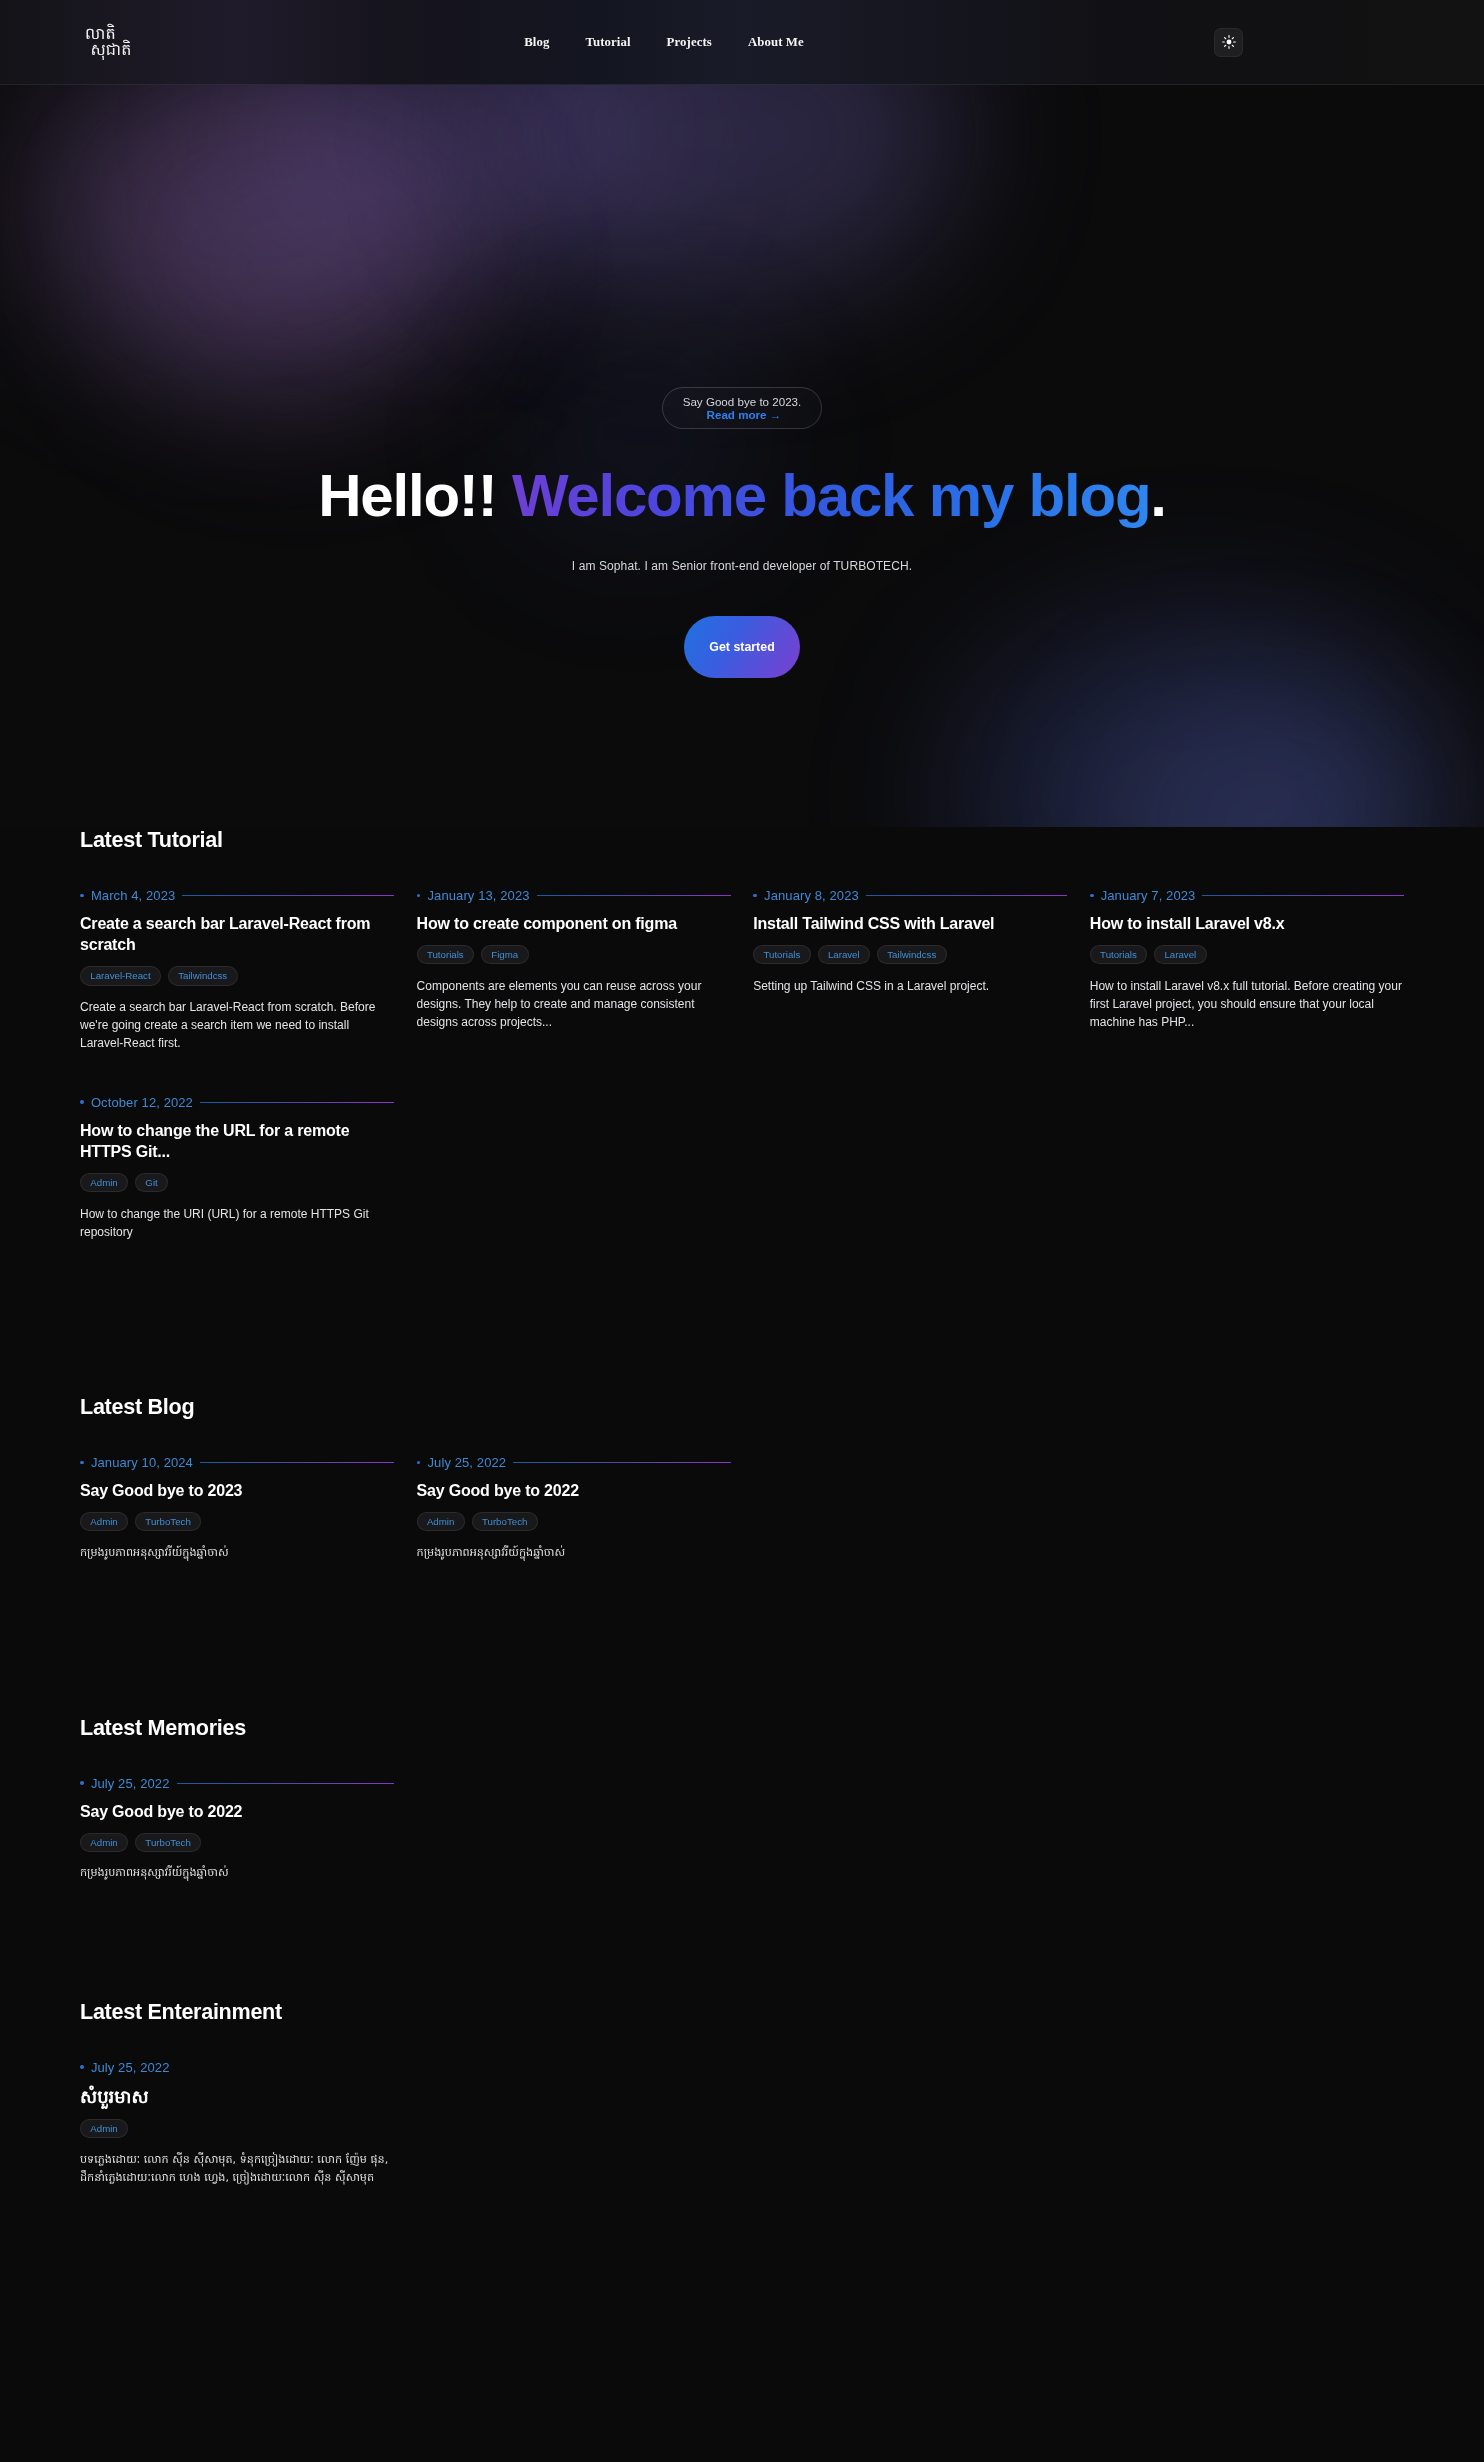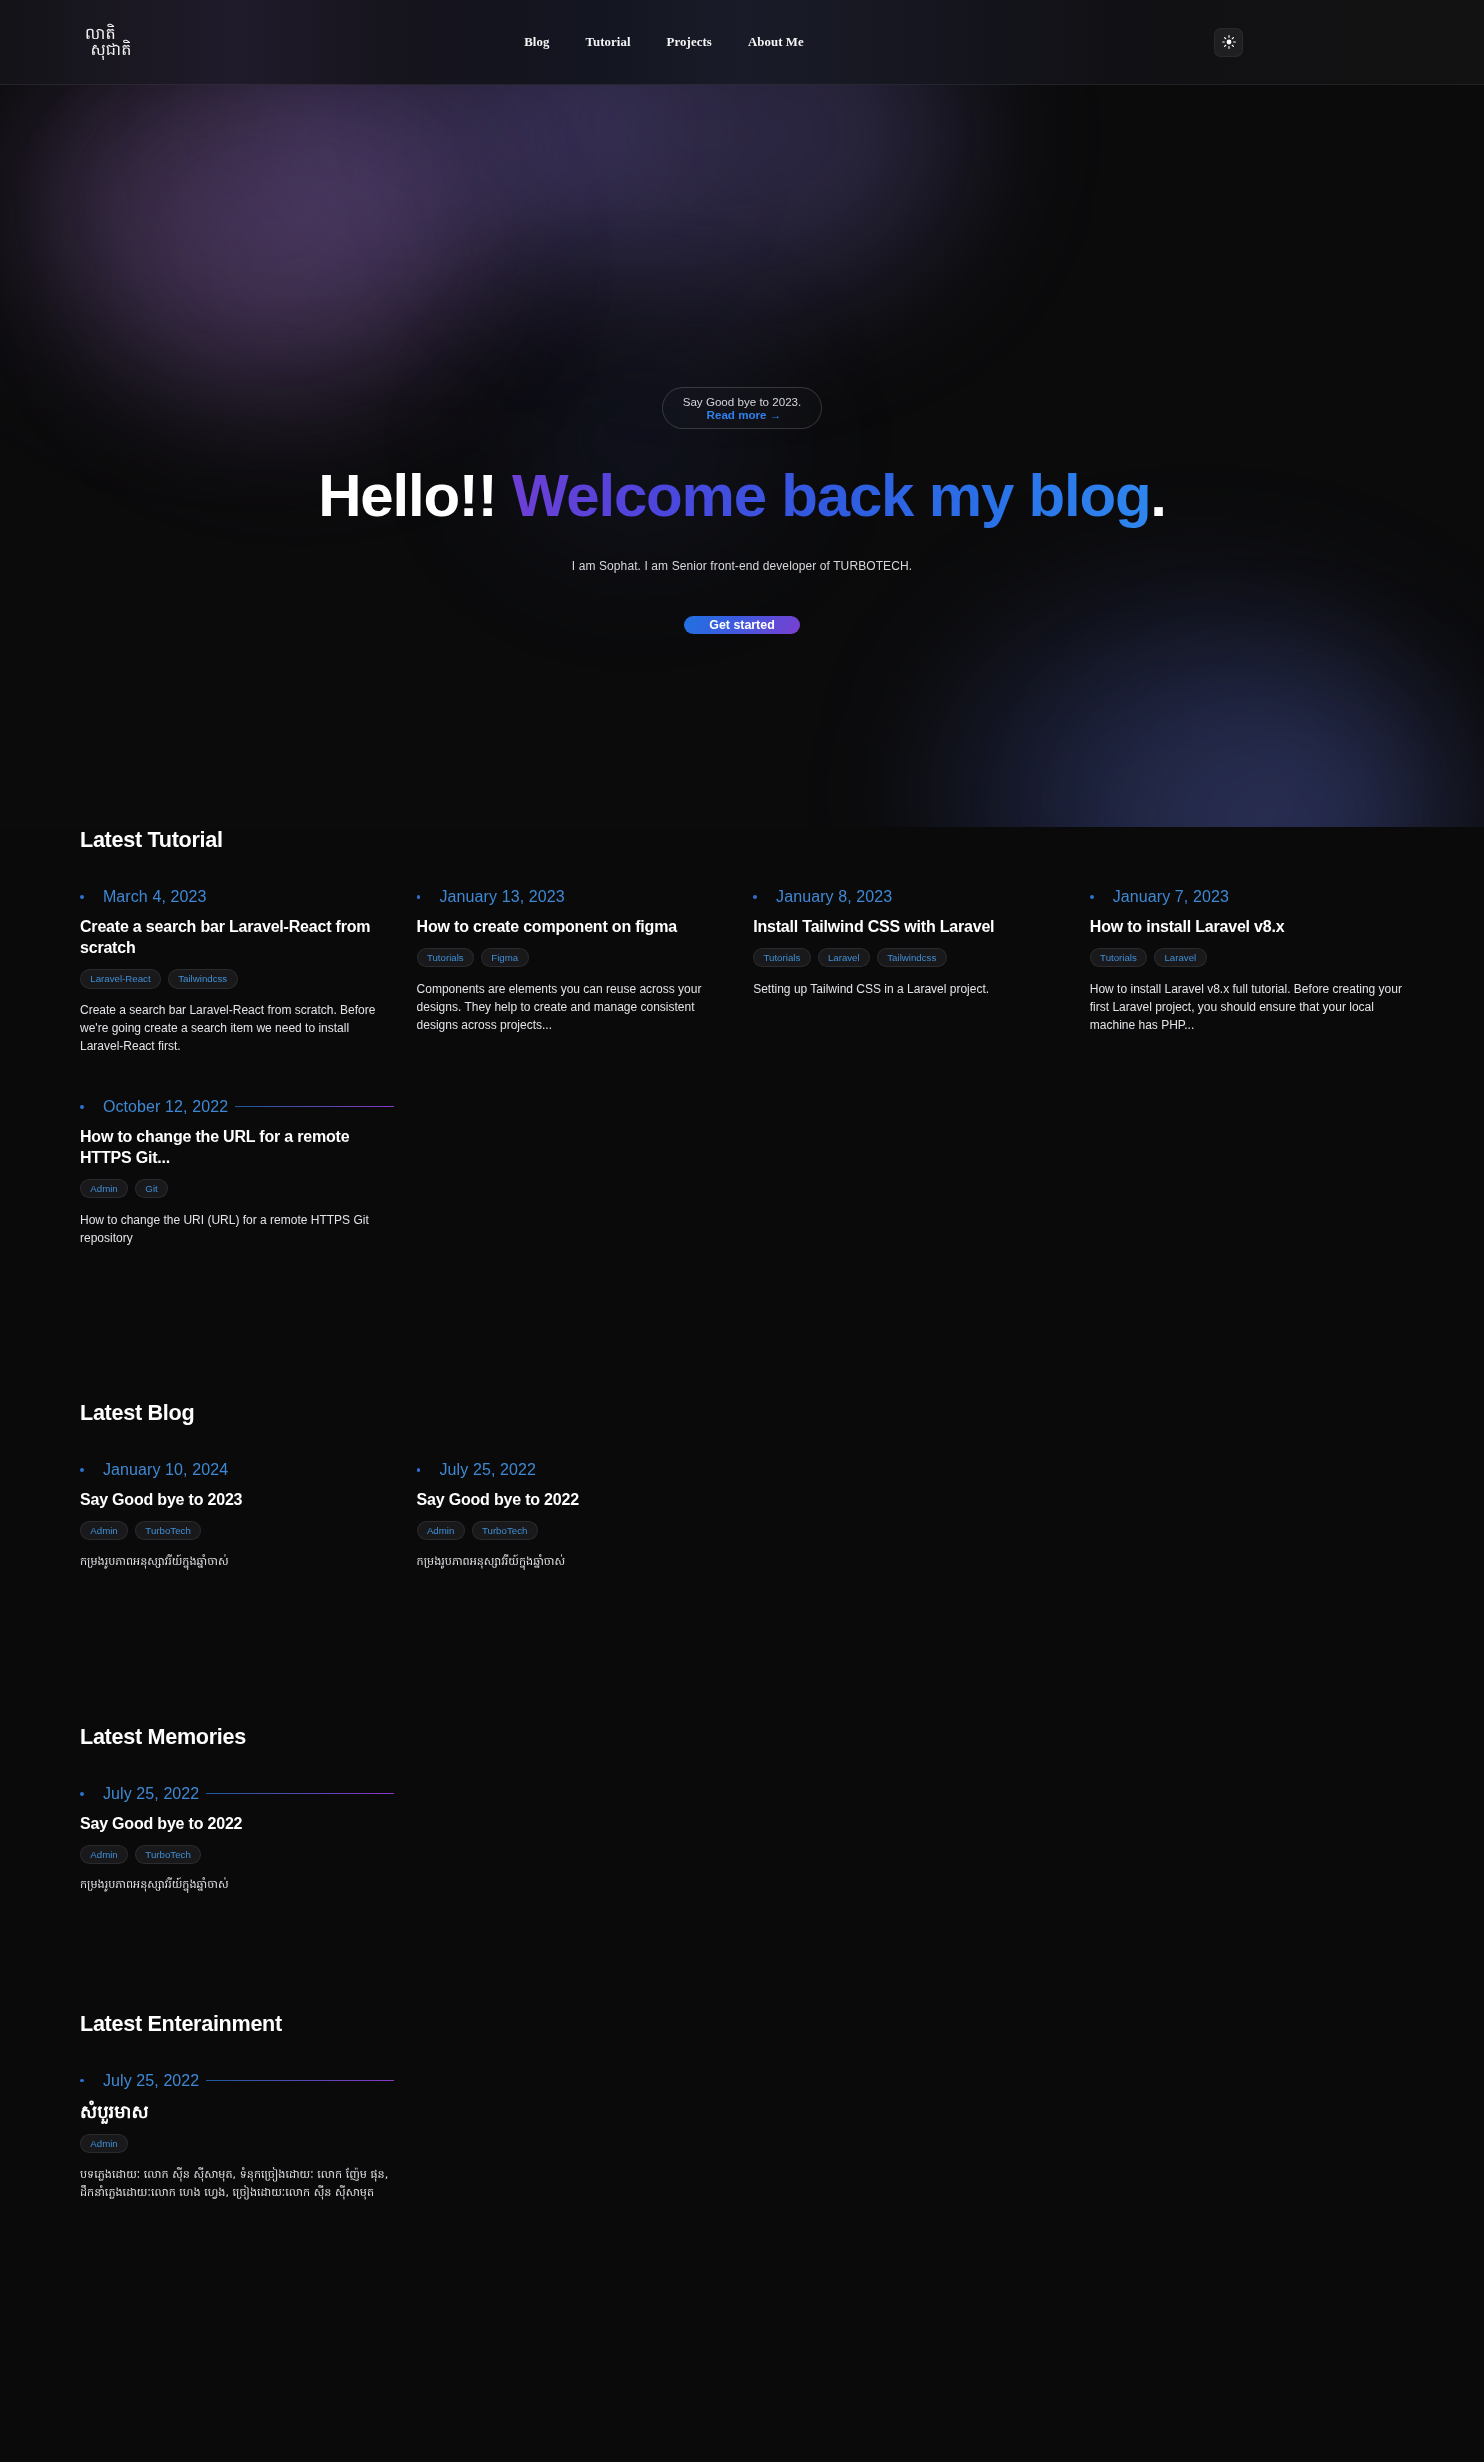--- a/index.html
+++ b/index.html
@@ -116,21 +116,21 @@
   .subtitle {
     margin-top:31px;
     font-size:12px;
     color:#d6d6dd;
     text-align:center;
     letter-spacing:0.1px;
   }
   .cta {
     margin-top:43px;
     display:inline-block;
-    padding:2px 25px;
+    padding:24px 25px;
     border-radius:772px;
     font-size:12.4px; font-weight:700; color:#fff;
     background:linear-gradient(120deg,#1f72e0 0%, #3a5de0 40%, #7a3fd0 100%);
     border:none; cursor:pointer;
     font-family:"Liberation Sans", sans-serif;
   }
 
   
   .section { position:relative; padding:0 80px; z-index:2; }
   .section-title {
@@ -140,21 +140,21 @@
   }
   .grid {
     display:grid;
     grid-template-columns:repeat(4,1fr);
     column-gap:22.4px;
     row-gap:42px;
   }
   .card { cursor:pointer; }
   .card-meta { display:flex; align-items:center; gap:7px; margin-bottom:10px; }
   .dot { width:3.9px;height:3.9px;border-radius:50%;background:#2f6fd0; flex:none; }
-  .card-date { color:#3f89d4; font-size:16px; white-space:nowrap; letter-spacing:0.1px;margin-left:12px; }
+  .card-date { color:#3f89d4; font-size:13px; white-space:nowrap; letter-spacing:0.1px; }
   .meta-line { flex:1; height:0.8px; background:linear-gradient(90deg,#1c5a9e 0%, #8a36c6 100%); }
   .card-title {
     font-size:16px; font-weight:800; color:#ffffff;
     line-height:1.33; letter-spacing:-0.2px;
     margin-bottom:10.8px;
   }
   .card-title-km {
     font-family:"DejaVu Sans", sans-serif;
     font-size:18px; font-weight:700; letter-spacing:0;
   }

